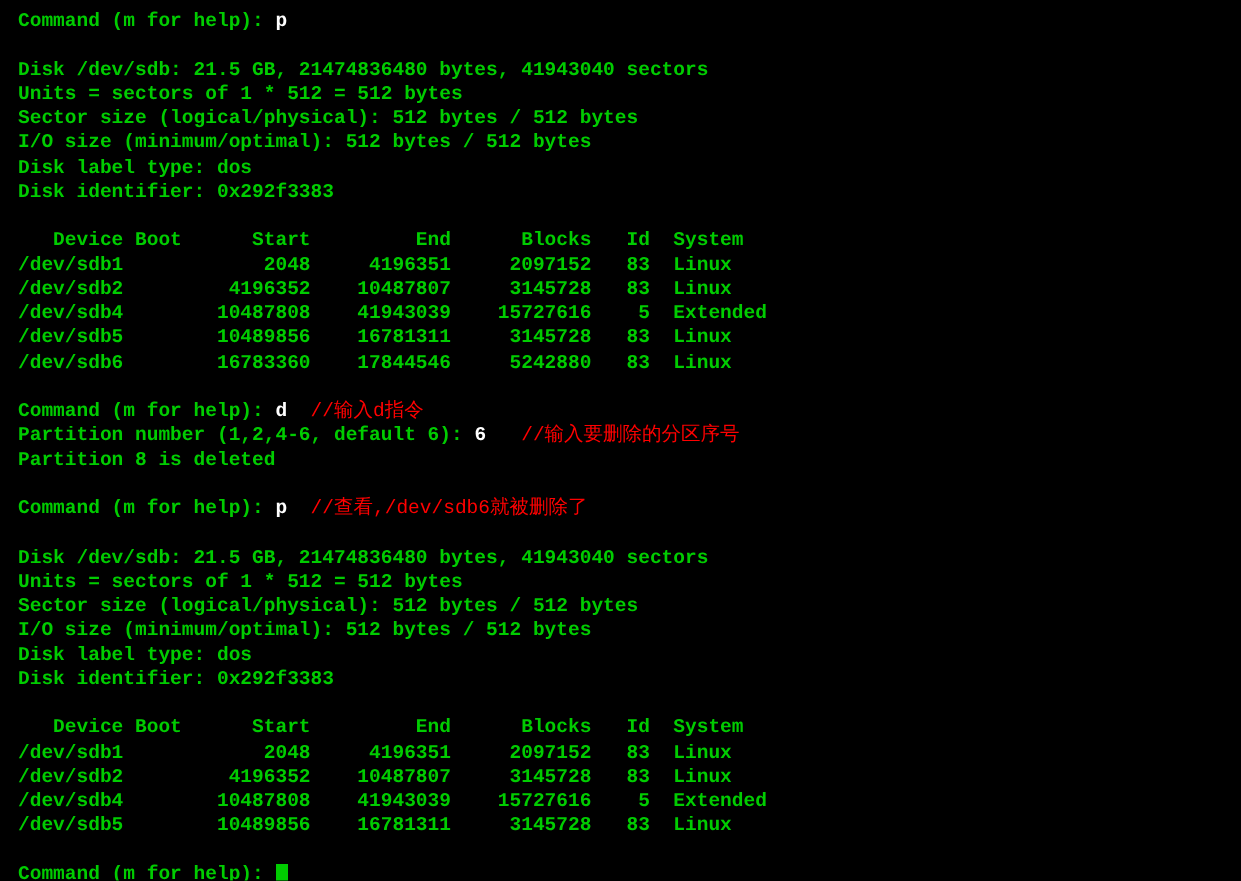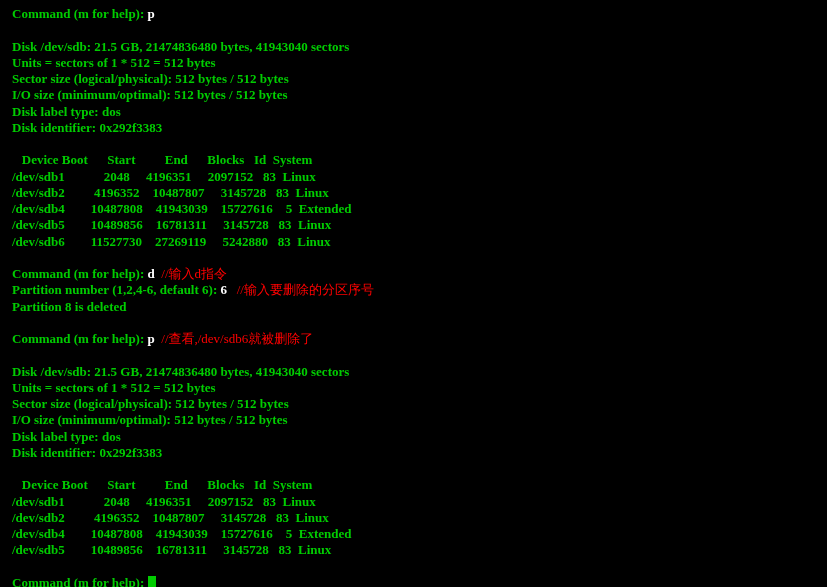--- a/index.html
+++ b/index.html
@@ -1,15 +1,15 @@
 <!DOCTYPE html>
 <html><head>
   <meta charset="utf-8">
   <style>
-    * { margin: 0; padding: 0; box-sizing: border-box; font-family: Liberation Serif, serif; }
+    * { margin: 0; padding: 0; box-sizing: border-box; }
     body {
       background: #000;
       font-family: "Courier New", monospace;
       font-size: 13px;
       line-height: 1.25;
       padding: 6px 12px;
       width: 827px;
       height: 587px;
       overflow: hidden;
     }
@@ -36,21 +36,21 @@
 <div class="line">I/O size (minimum/optimal): 512 bytes / 512 bytes</div>
 <div class="line">Disk label type: dos</div>
 <div class="line">Disk identifier: 0x292f3383</div>
 <div class="line"> </div>
 
 <div class="line">   Device Boot      Start         End      Blocks   Id  System</div>
 <div class="line">/dev/sdb1            2048     4196351     2097152   83  Linux</div>
 <div class="line">/dev/sdb2         4196352    10487807     3145728   83  Linux</div>
 <div class="line">/dev/sdb4        10487808    41943039    15727616    5  Extended</div>
 <div class="line">/dev/sdb5        10489856    16781311     3145728   83  Linux</div>
-<div class="line">/dev/sdb6        11527730    27269119     5242880   83  Linux</div>
+<div class="line">/dev/sdb6        16783360    17844546     5242880   83  Linux</div>
 <div class="line"> </div>
 
 <div class="line"><span>Command (m for help): </span><span class="prompt-input">d</span><span class="annotation">  //输入d指令</span></div>
 
 <div class="line"><span>Partition number (1,2,4-6, default 6): </span><span class="prompt-input">6</span><span class="annotation">   //输入要删除的分区序号</span></div>
 
 <div class="line">Partition 8 is deleted</div>
 <div class="line"> </div>
 
 <div class="line"><span>Command (m for help): </span><span class="prompt-input">p</span><span class="annotation">  //查看,/dev/sdb6就被删除了</span></div>

